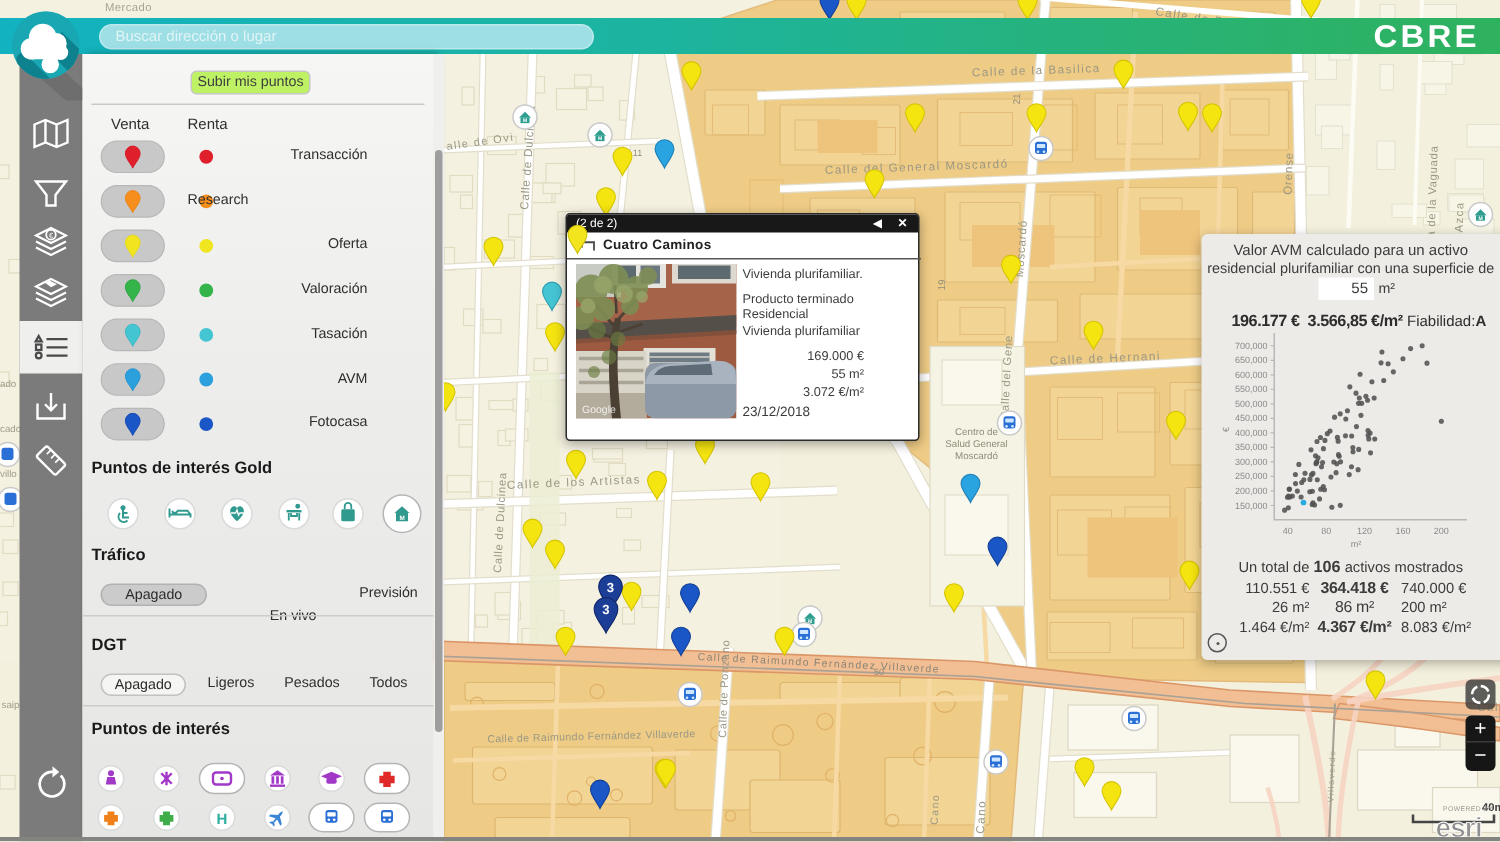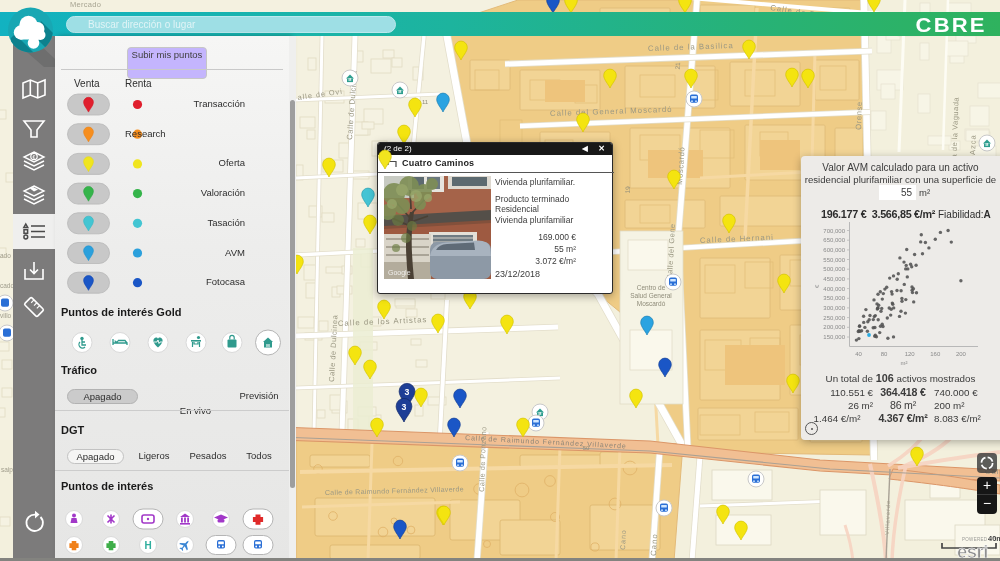--- a/index.html
+++ b/index.html
@@ -1,29 +1,29 @@
 <!DOCTYPE html>
 <html><head><meta charset="utf-8">
 <style>
 *{margin:0;padding:0;box-sizing:border-box}
 html,body{width:1000px;height:561px;overflow:hidden;font-family:"Liberation Sans",sans-serif}
 #app{position:relative;width:1000px;height:561px;overflow:hidden;background:#f3f0dd}
 #map{position:absolute;left:0;top:0}
 .abs{position:absolute}
 #hdr{position:absolute;left:0;top:12px;width:1000px;height:23.5px;background:linear-gradient(90deg,#12b2c1 0%,#1db49e 45%,#27b277 75%,#2fb25e 100%)}
-#search{position:absolute;left:66px;top:3.5px;width:330px;height:17px;background:#9edfe5;border:1px solid #bce9ed;border-radius:9px;color:#e0f4f6;font-size:10px;line-height:15px;padding-left:21px}
+#search{position:absolute;left:66px;top:3.5px;width:330px;height:17px;background:#9edfe5;border:1px solid #bce9ed;border-radius:9px;color:#e0f4f6;font-size:10px;line-height:15px;padding-left:10px}
 #cbre{position:absolute;right:13px;top:0.5px;color:#fff;font-weight:bold;font-size:21px;letter-spacing:2px;transform:scaleX(1.05);transform-origin:right}
 #sidebar{position:absolute;left:13px;top:35.5px;width:42px;height:525.5px;background:#7c7b7b}
 #panel{position:absolute;left:55px;top:35.5px;width:234px;height:525.5px;background:linear-gradient(180deg,#f6f6f5 0%,#ededec 40%,#e6e6e5 100%);box-shadow:3px 0 5px rgba(0,0,0,0.3)}
 #sbar{position:absolute;left:289px;top:35.5px;width:7px;height:525.5px;background:#efefee}
 #sthumb{position:absolute;left:290px;top:100px;width:5px;height:388px;background:#9e9e9e;border-radius:3px}
 .hrule{position:absolute;height:1px;background:#c9c9c9}
 .h2{position:absolute;font-weight:bold;font-size:11px;color:#1a1a1a}
 .lbl{position:absolute;font-size:9.5px;color:#2e2e2e}
-#subir{position:absolute;left:127px;top:47px;width:80px;height:32px;background:#c4b5fd;border:1px solid #c6c6c6;border-radius:4px;font-size:9.5px;color:#3f3f3f;text-align:center;line-height:14px}
+#subir{position:absolute;left:127px;top:47px;width:80px;height:16px;background:#bef264;border:1px solid #c6c6c6;border-radius:4px;font-size:9.5px;color:#3f3f3f;text-align:center;line-height:14px}
 .pill{position:absolute;border-radius:13px;text-align:center;font-size:9.5px;color:#2b2b2b}
 .pill.on{background:#cbcbcb;border:1px solid #b2b2b2}
 .pill.off{background:#f5f5f4;border:1px solid #c2c2c2}
 #popup{position:absolute;left:377px;top:142px;width:236px;height:152px;background:#fff;border:1px solid #2a2a2a;border-radius:3px;box-shadow:0 2px 8px rgba(0,0,0,0.35)}
 #ptitle{position:absolute;left:0;top:0;width:100%;height:12px;background:#181818;border-radius:2px 2px 0 0;color:#fff;font-size:8px}
 #avm{position:absolute;left:801px;top:156px;width:238px;height:284px;background:#edebe8;border-radius:4px 0 0 4px;box-shadow:0 2px 8px rgba(0,0,0,0.3);font-size:10px;color:#3b3b3b}
 .ctr{text-align:center}
 #attrib{position:absolute;left:706px;top:546px;width:252px;height:12px;background:rgba(255,255,255,0.72);font-size:8.2px;color:#4a4a4a;text-align:center;line-height:12px;letter-spacing:0px}
 #bottombar{position:absolute;left:0;top:558px;width:1000px;height:3px;background:#83837f}
 #zoomctl{position:absolute;left:977px;top:477px;width:20px;height:37px;background:#161616;border-radius:4px;color:#fff;text-align:center}
@@ -840,21 +840,21 @@
         <circle cx="92.7" cy="91.9" r="1.7" fill="#525252" opacity="0.88"></circle>
         <circle cx="68" cy="119" r="1.9" fill="#29abe2"></circle>
       </svg>
 <div class="ctr" style="position:absolute;left:0;top:216px;width:199px;font-size:9.8px">Un total de <b style="font-size:10.8px">106</b> activos mostrados</div>
 <div style="position:absolute;left:0px;top:231px;width:72px;text-align:right;white-space:nowrap;font-size:9.8px">110.551 €</div>
 <div style="position:absolute;left:73px;top:230.4px;width:58px;text-align:center;font-weight:bold;font-size:10.6px;white-space:nowrap;letter-spacing:-0.2px">364.418 €</div>
 <div style="position:absolute;left:133px;top:231px;width:66px;text-align:left;white-space:nowrap;font-size:9.8px">740.000 €</div>
 <div style="position:absolute;left:0px;top:243.5px;width:72px;text-align:right;white-space:nowrap;font-size:9.8px">26 m²</div>
 <div style="position:absolute;left:73px;top:242.9px;width:58px;text-align:center;font-weight:normal;font-size:10.6px;white-space:nowrap;letter-spacing:-0.2px">86 m²</div>
 <div style="position:absolute;left:133px;top:243.5px;width:66px;text-align:left;white-space:nowrap;font-size:9.8px">200 m²</div>
-<div style="position:absolute;left:0px;top:256.5px;width:72px;text-align:center;white-space:nowrap;font-size:9.8px">1.464 €/m²</div>
+<div style="position:absolute;left:0px;top:256.5px;width:72px;text-align:right;white-space:nowrap;font-size:9.8px">1.464 €/m²</div>
 <div style="position:absolute;left:73px;top:255.9px;width:58px;text-align:center;font-weight:bold;font-size:10.6px;white-space:nowrap;letter-spacing:-0.2px">4.367 €/m²</div>
 <div style="position:absolute;left:133px;top:256.5px;width:66px;text-align:left;white-space:nowrap;font-size:9.8px">8.083 €/m²</div>
 <div style="position:absolute;left:4px;top:266px;width:13px;height:13px;border:1px solid #555;border-radius:50%"></div>
 <div style="position:absolute;left:9.5px;top:271.5px;width:2.5px;height:2.5px;background:#555;border-radius:50%"></div>
 </div>
 <div id="locbtn"></div>
 <svg class="abs" style="left:977px;top:453px" width="20" height="20" viewBox="0 0 20 20">
 <circle cx="10" cy="10" r="5.6" fill="none" stroke="#fff" stroke-width="1.7" stroke-dasharray="6.5 2.3"></circle>
 </svg>
 <div id="zoomctl">

